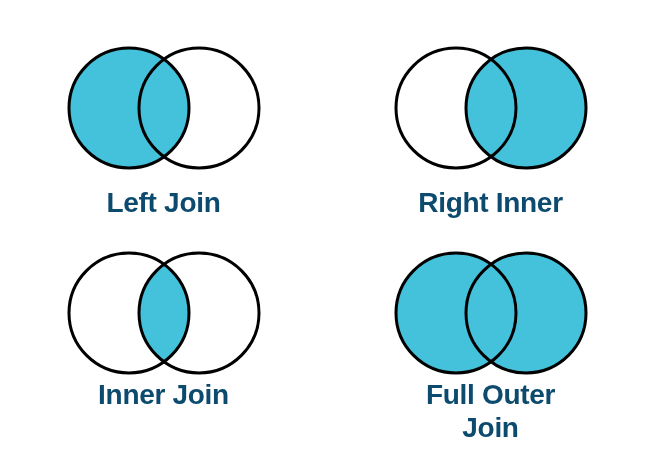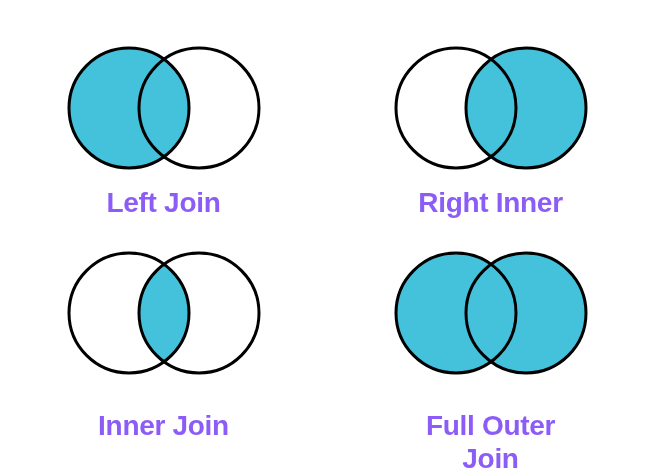--- a/index.html
+++ b/index.html
@@ -49,28 +49,28 @@
     display: block;
     width: 196px;
     height: 128px;
     overflow: visible;
   }
   .join-label {
     margin-top: 14px;
     font-family: "Liberation Sans", sans-serif;
     font-size: 28px;
     font-weight: bold;
-    color: #8b5cf6;
+    color: #0c4a6e;
     text-align: center;
     line-height: 1.18;
     letter-spacing: -0.3px;
     white-space: pre-line;
   }
   .join-cell.row-bottom .join-label {
-    margin-top: 32px;
+    margin-top: 1px;
   }
 </style>
 </head>
 <body>
 
 <div class="canvas">
 
   <div class="join-grid">
 
     <div class="join-cell row-top">

